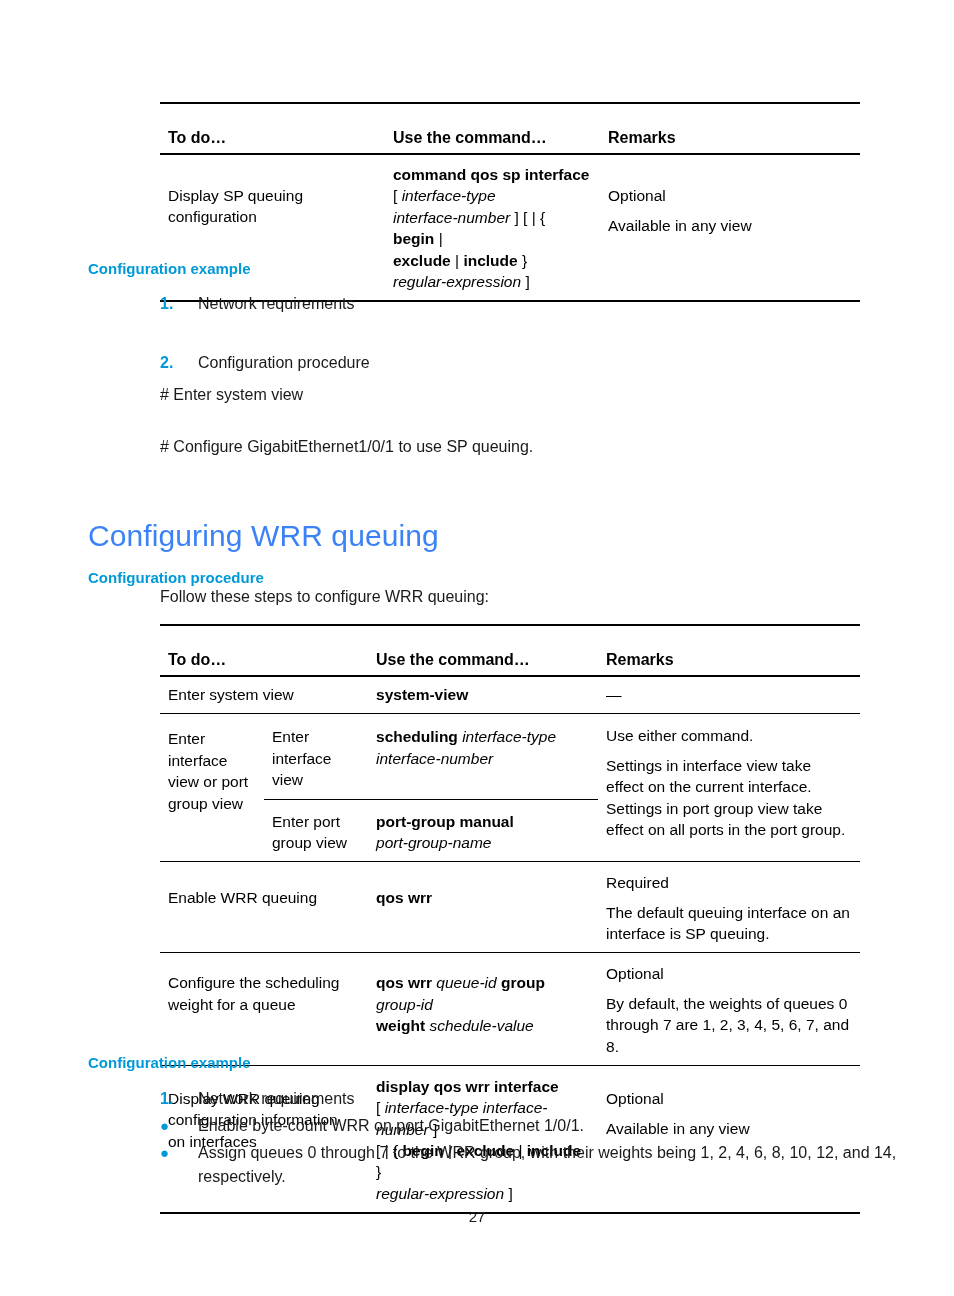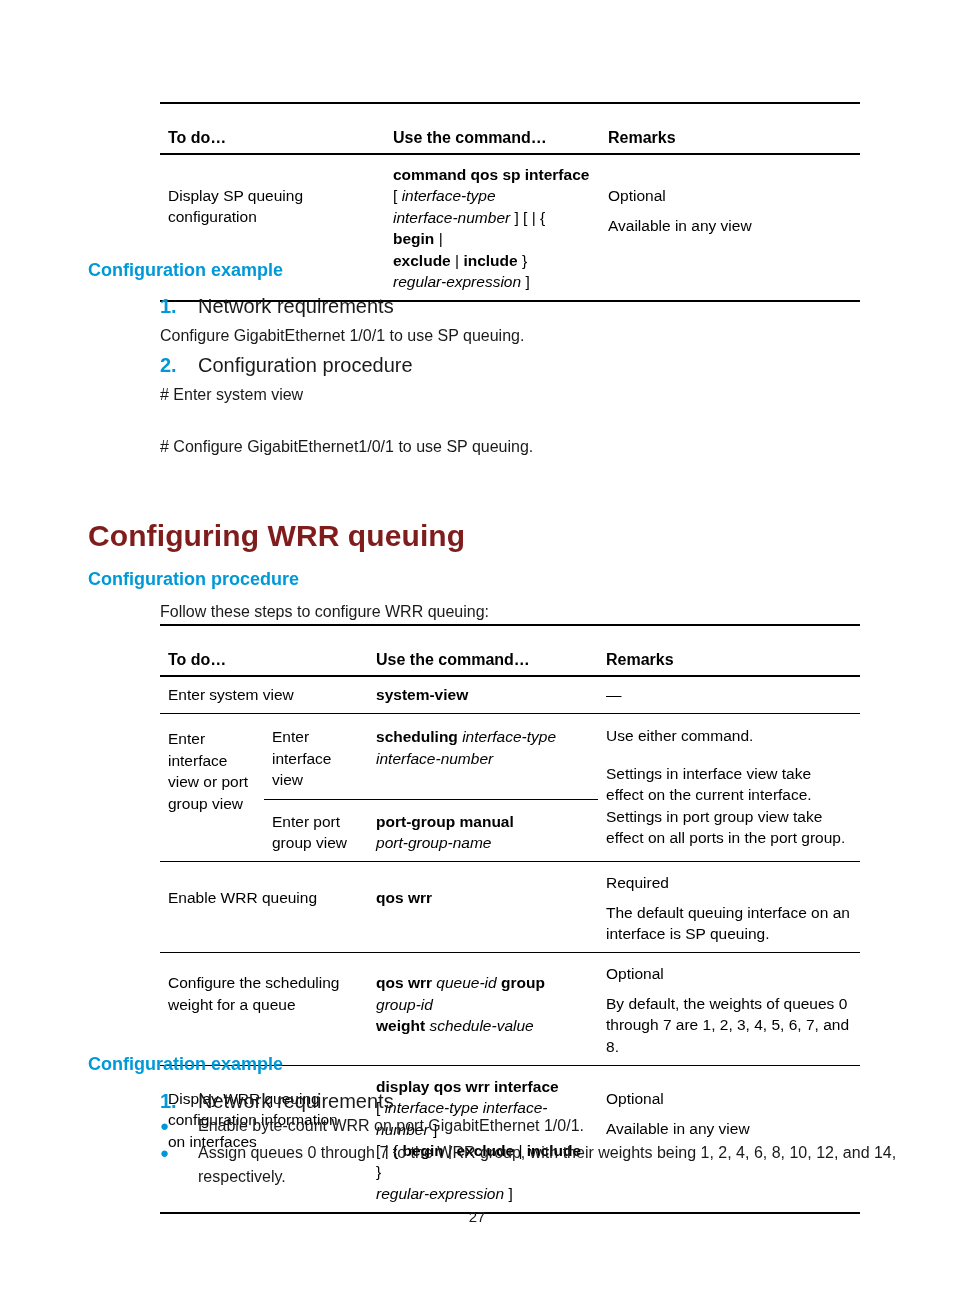--- a/index.html
+++ b/index.html
@@ -51,45 +51,45 @@
   .rule-bottom > * { border-bottom: 2.6px solid #000; }
   .sub-rule { border-top: 1.1px solid #000 !important; }
 
   .cmd b { font-weight: bold; }
   .cmd i { font-style: italic; }
 
   
   .h2 {
     position: absolute;
     left: 88px;
-    color: #7f1d1d;
+    color: #3b82f6;
     font-size: 30px;
-    font-weight: bold;
+    font-weight: normal;
     letter-spacing: 0.1px;
   }
   .h3 {
     position: absolute;
     left: 88px;
     color: #0099d8;
-    font-size: 18px;
+    font-size: 15px;
     font-weight: bold;
   }
 
   
   .para {
     position: absolute;
     left: 160px;
     font-size: 16px;
     line-height: 1.45;
     color: #1a1a1a;
   }
   .numitem {
     position: absolute;
     left: 160px;
-    font-size: 20px;
+    font-size: 16px;
     line-height: 1.45;
     color: #1a1a1a;
   }
   .numitem .num {
     color: #0099d8;
     font-weight: bold;
     display: inline-block;
     width: 38px;
   }
   .bullet-row {
@@ -151,35 +151,34 @@
     </tr>
   </tbody>
     </table>
 
   <div class="h3" style="top:260px;">Configuration example</div>
 
   <div class="numitem" style="top:292px;">
     <span class="num">1.</span><span>Network requirements</span>
   </div>
 
-  <div class="para" style="top:324px;">Configure GigabitEthernet 1/0/1 to use SP queuing.</div>
 
   <div class="numitem" style="top:351px;">
     <span class="num">2.</span><span>Configuration procedure</span>
   </div>
 
   <div class="para" style="top:383px;"># Enter system view</div>
 
   <div class="para" style="top:435px;"># Configure GigabitEthernet1/0/1 to use SP queuing.</div>
 
   <div class="h2" style="top:519px;">Configuring WRR queuing</div>
 
   <div class="h3" style="top:569px;">Configuration procedure</div>
 
-  <div class="para" style="top:600px;">Follow these steps to configure WRR queuing:</div>
+  <div class="para" style="top:585px;">Follow these steps to configure WRR queuing:</div>
 
   <table class="doc-table" style="top:624px;">
     <colgroup>
       <col style="width:104px">
       <col style="width:104px">
       <col style="width:230px">
       <col style="width:262px">
     </colgroup>
 
     <tbody>
@@ -198,21 +197,21 @@
     <tr class="rule-thin">
       <td rowspan="2" style="padding-top:14px;">Enter interface view or port group view</td>
       <td style="padding-top:12px;">Enter interface view</td>
       <td class="cmd" style="padding-top:12px;">
         <b>scheduling</b>
         <i>interface-type</i><br>
         <i>interface-number</i>
       </td>
       <td rowspan="2" style="padding-top:11px;">
         <div>Use either command.</div>
-        <div style="margin-top:16px;">Settings in interface view take effect on the current interface. Settings in port group view take effect on all ports in the port group.</div>
+        <div style="margin-top:8px;">Settings in interface view take effect on the current interface. Settings in port group view take effect on all ports in the port group.</div>
       </td>
     </tr>
     <tr>
       <td class="sub-rule" style="padding-top:11px;">Enter port group view</td>
       <td class="cmd sub-rule" style="padding-top:11px;">
         <b>port-group manual</b><br>
         <i>port-group-name</i>
       </td>
     </tr>
 

